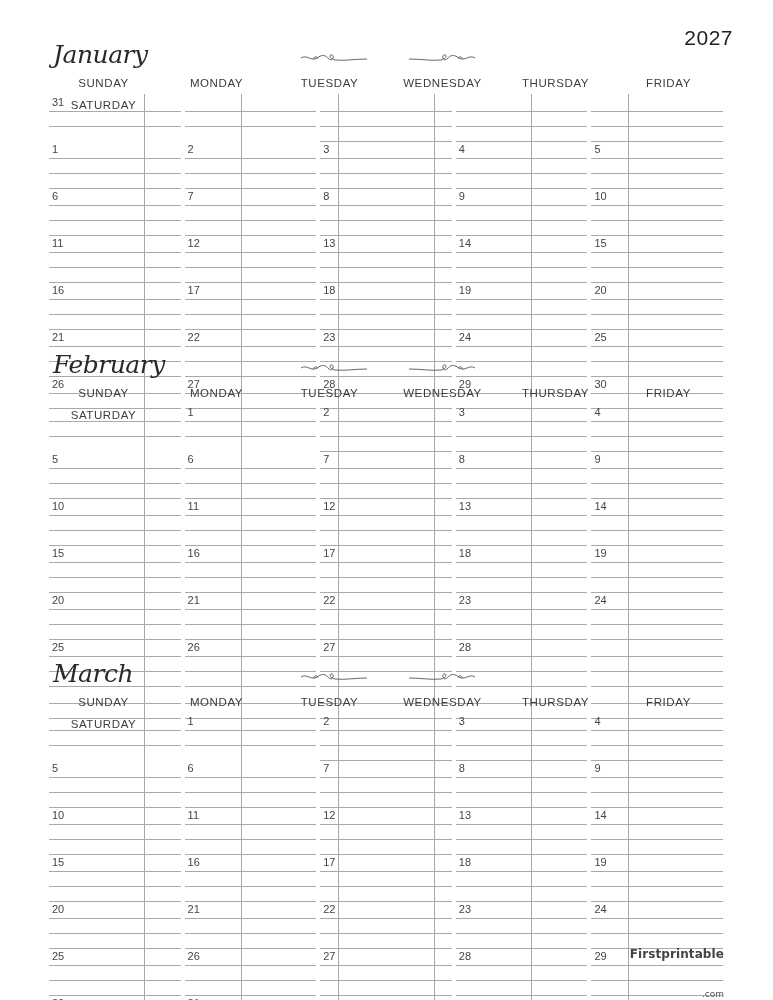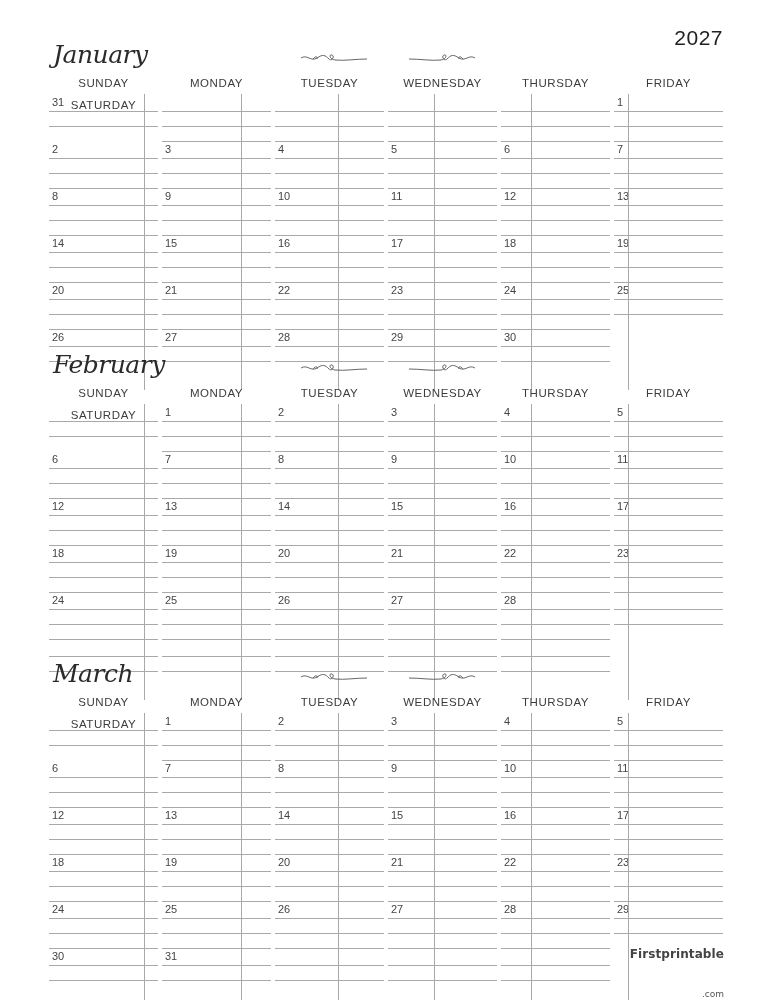--- a/index.html
+++ b/index.html
@@ -1,31 +1,31 @@
 <!DOCTYPE html>
 <html><head>
 <meta charset="utf-8">
 <style>
   html, body { margin:0; padding:0; background:#ffffff; }
   body { width:773px; height:1000px; position:relative; overflow:hidden;
          font-family:"DejaVu Sans", sans-serif; color:#3a3a3a; }
-  .year { position:absolute; right:50px; top:26px; font-size:21px; color:#222;
+  .year { position:absolute; right:40px; top:26px; font-size:21px; color:#222;
           font-family:"Liberation Sans", sans-serif; letter-spacing:0.5px; }
   .month { position:absolute; left:47px; width:678px; }
   .month-title { position:relative; height:34px; text-align:left; }
   .month-title .name { display:inline-block; font-family:"DejaVu Serif", serif;
           font-style:italic; font-size:25px; color:#2a2a2a; line-height:34px;
           letter-spacing:-0.5px; padding:0 6px; position:relative; z-index:1; }
   .flourish { position:absolute; top:12px; width:70px; height:16px; }
   .flourish.left { left:252px; }
   .flourish.right { left:360px; }
   .dow { display:grid; grid-template-columns:repeat(6, 1fr); height:22px; }
   .dow span { text-align:center; font-size:11.5px; letter-spacing:0.6px; color:#3c3c3c;
           font-family:"Liberation Sans", sans-serif; line-height:22px; }
-  .grid { position:relative; display:grid; grid-template-columns:repeat(6, 1fr); }
+  .grid { position:relative; display:grid; grid-template-columns:repeat(5, 1fr); }
   .cell { position:relative; height:47px; padding:0 4px; box-sizing:border-box; }
   .cell .lines { position:absolute; left:2px; right:2px; top:17px; height:30px; }
   .cell .lines i { display:block; height:0; border-top:1px solid #a9a9a9; margin-bottom:14px; }
   .cell .num { font-size:11px; color:#444; line-height:16px; padding-left:1px;
           font-family:"Liberation Sans", sans-serif; }
   .cell .top { position:absolute; left:2px; right:2px; top:0; border-top:1px solid #a9a9a9; }
   .vline { position:absolute; top:0; bottom:-14px; width:0; border-left:1px solid #a9a9a9; }
   .brand { position:absolute; right:49px; top:948px; text-align:right;
           font-family:"DejaVu Sans", sans-serif; color:#444; }
   .brand .b1 { font-size:12px; font-weight:bold; letter-spacing:0.1px; line-height:13px;padding-left:28px; }

